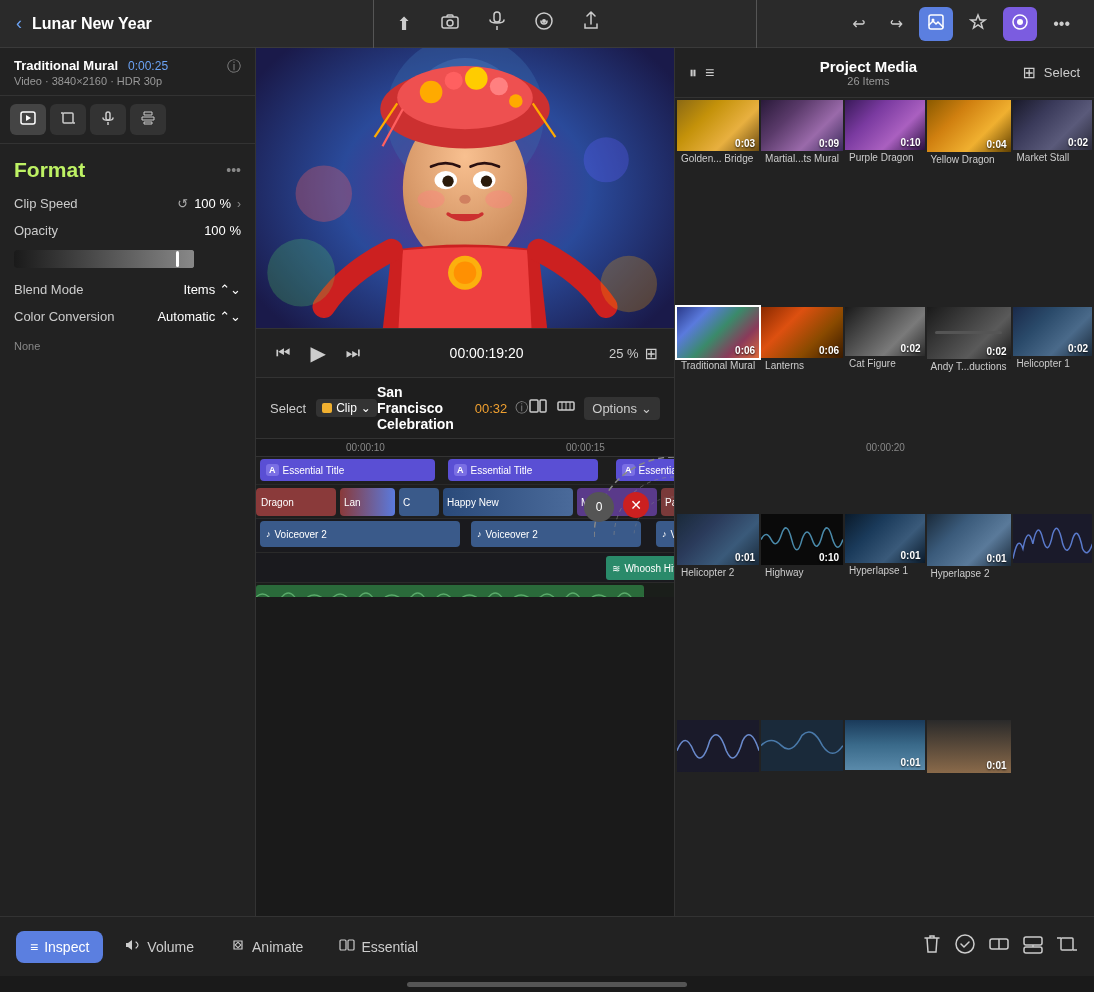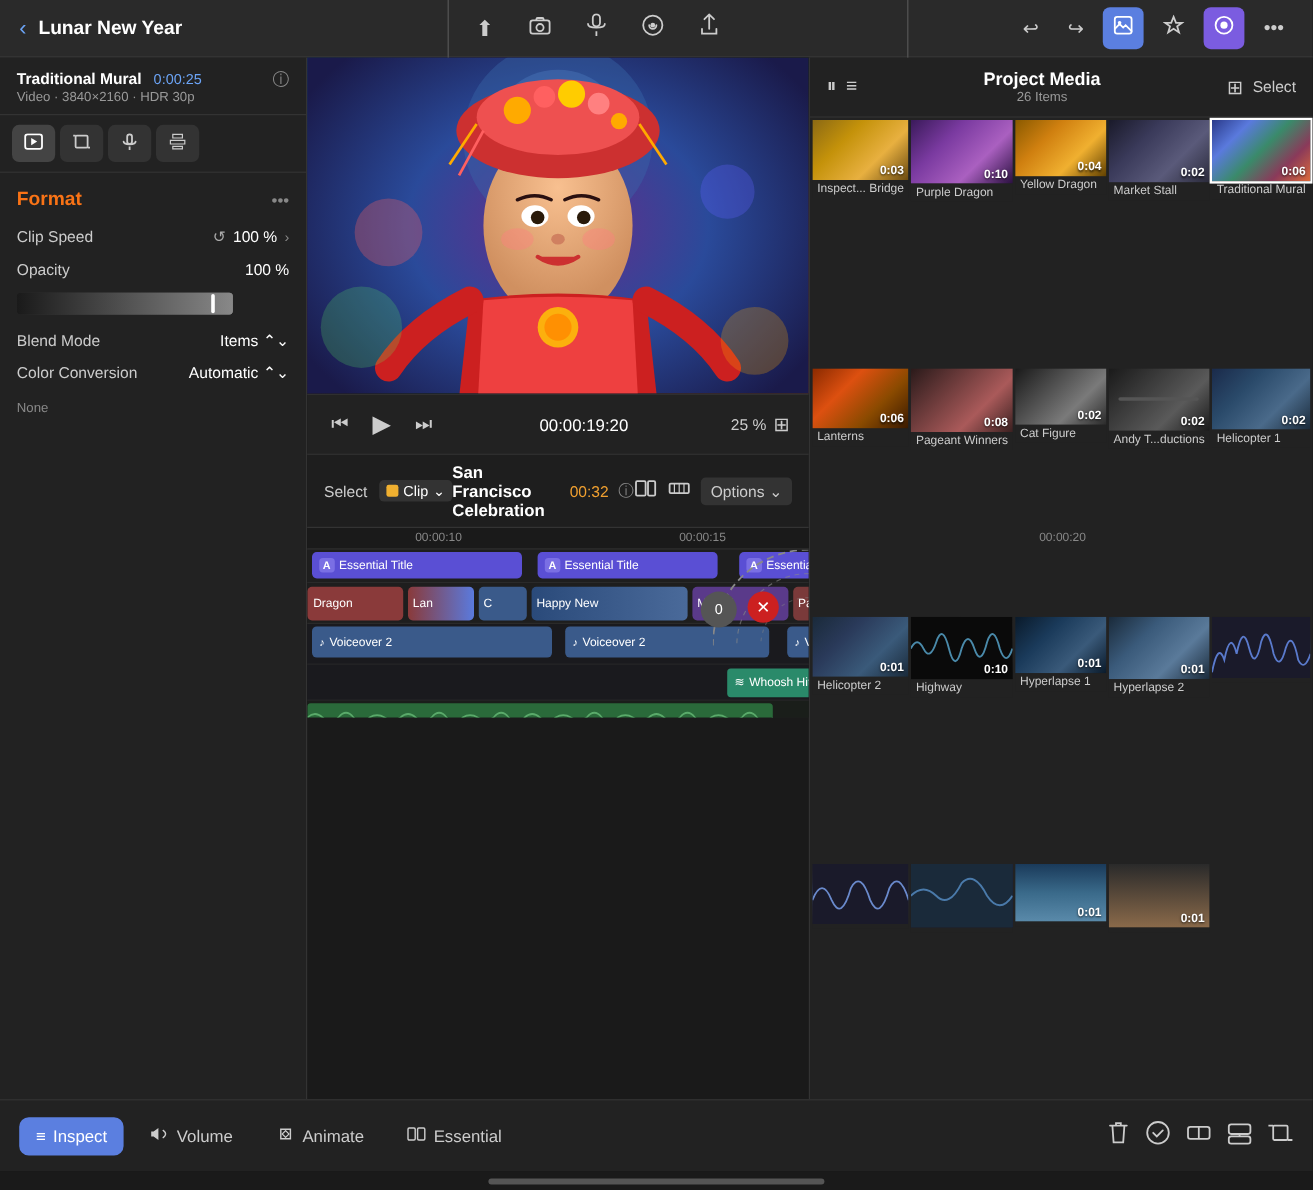--- a/index.html
+++ b/index.html
@@ -138,23 +138,23 @@
       flex: 1;
       overflow-y: auto;
     }
     .section-header {
       display: flex;
       justify-content: space-between;
       align-items: center;
       margin-bottom: 14px;
     }
     .section-title {
-      font-size: 16px;
+      font-size: 21px;
       font-weight: 700;
-      color: #f97316;
+      color: #bef264;
     }
     .section-options-btn {
       background: none;
       border: none;
       color: #888;
       font-size: 14px;
       cursor: pointer;
     }
     .param-row {
       display: flex;
@@ -1025,21 +1025,28 @@
         </div>
       </div>
 
       <div class="media-grid">
 
         <div class="media-item-wrap">
           <div class="media-item">
             <div class="media-thumb-placeholder thumb-golden"></div>
             <span class="media-duration">0:03</span>
           </div>
-          <div class="media-label">Inspect... Bridge</div>
+          <div class="media-label">Golden... Bridge</div>
+        </div>
+        <div class="media-item-wrap">
+          <div class="media-item">
+            <div class="media-thumb-placeholder thumb-martial"></div>
+            <span class="media-duration">0:09</span>
+          </div>
+          <div class="media-label">Martial...ts Mural</div>
         </div>
         <div class="media-item-wrap">
           <div class="media-item">
             <div class="media-thumb-placeholder thumb-purple"></div>
             <span class="media-duration">0:10</span>
           </div>
           <div class="media-label">Purple Dragon</div>
         </div>
         <div class="media-item-wrap">
           <div class="media-item">
@@ -1062,27 +1069,20 @@
             <span class="media-duration">0:06</span>
           </div>
           <div class="media-label">Traditional Mural</div>
         </div>
         <div class="media-item-wrap">
           <div class="media-item">
             <div class="media-thumb-placeholder thumb-lanterns"></div>
             <span class="media-duration">0:06</span>
           </div>
           <div class="media-label">Lanterns</div>
-        </div>
-        <div class="media-item-wrap">
-          <div class="media-item">
-            <div class="media-thumb-placeholder thumb-pageant"></div>
-            <span class="media-duration">0:08</span>
-          </div>
-          <div class="media-label">Pageant Winners</div>
         </div>
         <div class="media-item-wrap">
           <div class="media-item">
             <div class="media-thumb-placeholder thumb-cat"></div>
             <span class="media-duration">0:02</span>
           </div>
           <div class="media-label">Cat Figure</div>
         </div>
         <div class="media-item-wrap">
           <div class="media-item">

